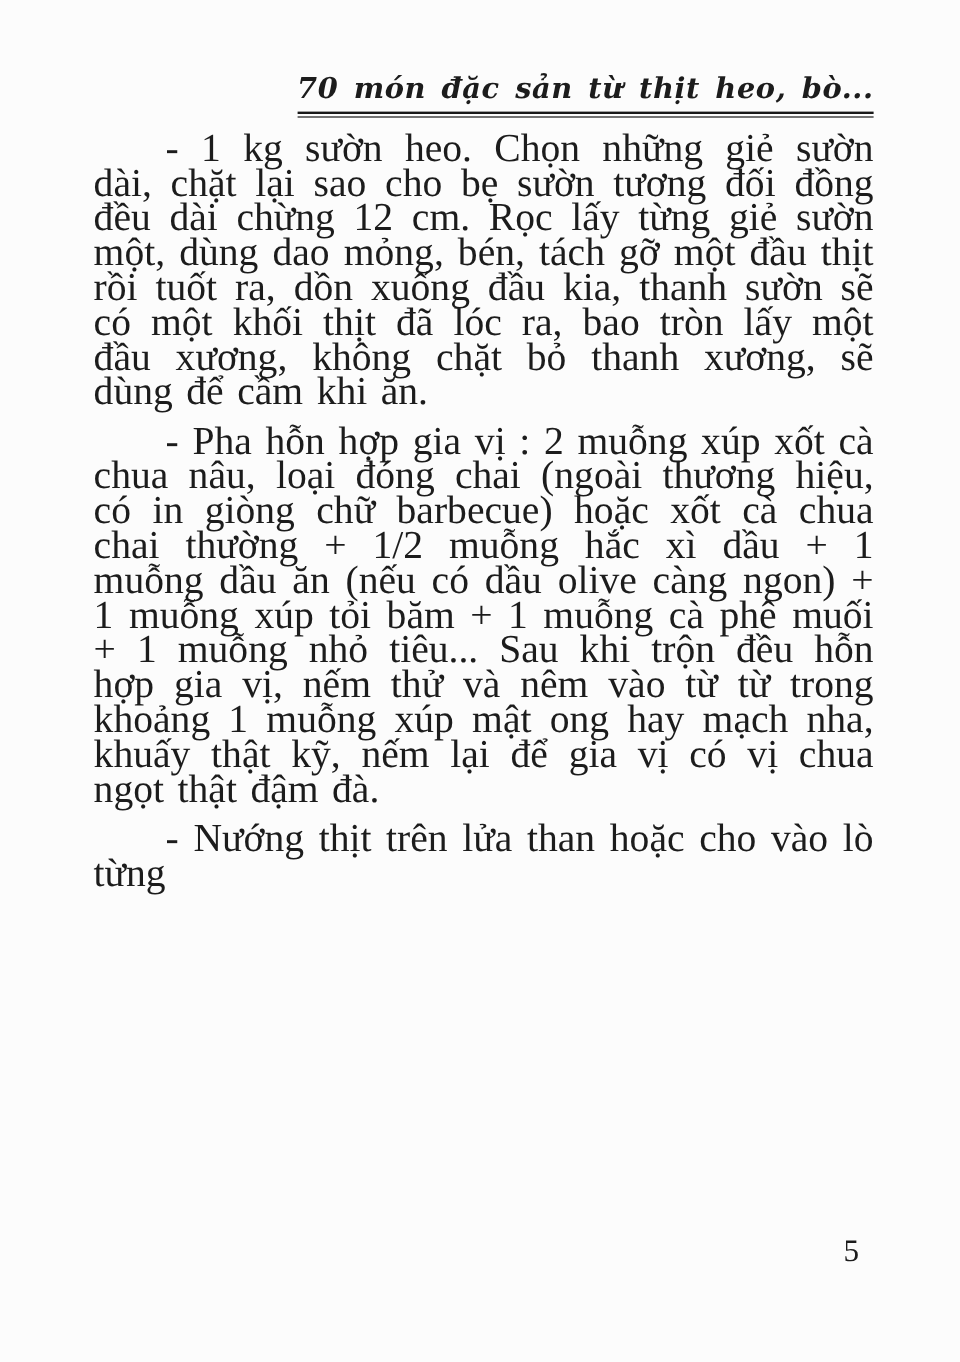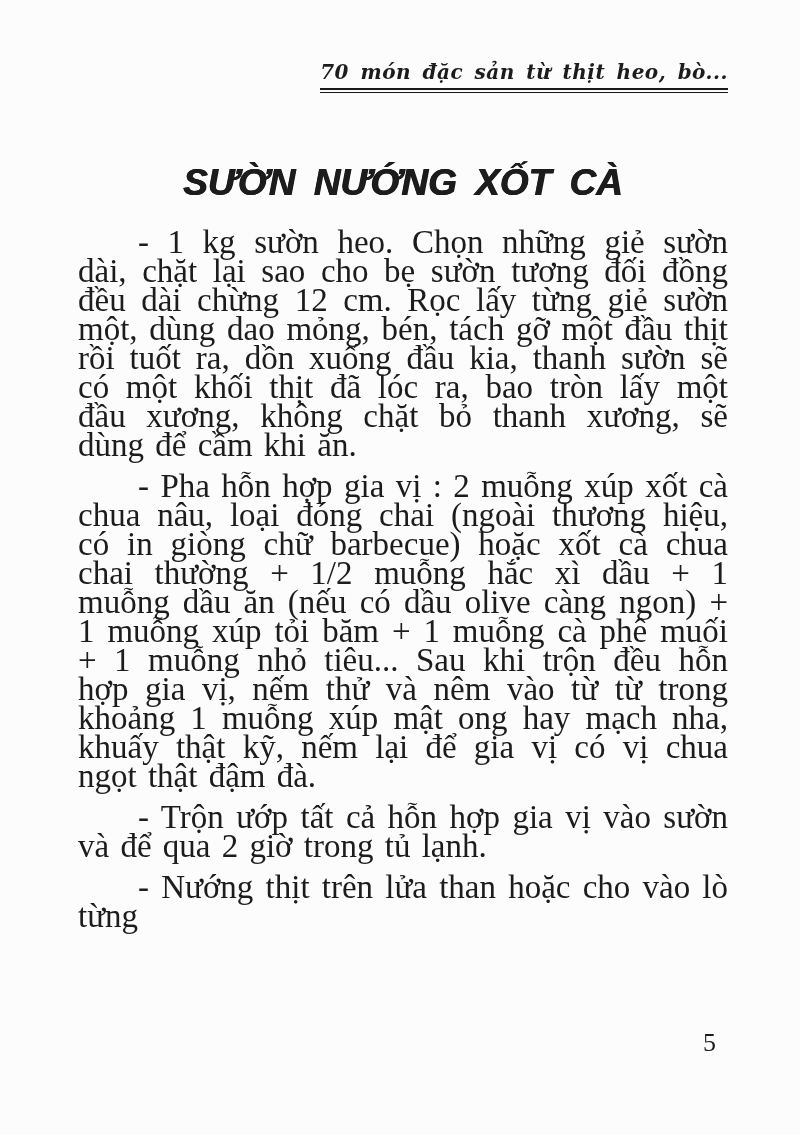--- a/index.html
+++ b/index.html
@@ -25,21 +25,21 @@
     border-bottom: 1.5px solid #191919;
     padding-bottom: 2px;
   }
   .hdr-inner {
     display: inline-block;
     border-bottom: 2.5px solid #191919;
     padding-bottom: 4px;
     font-family: "DejaVu Serif", serif;
     font-style: italic;
     font-weight: bold;
-    font-size: 20px;
+    font-size: 24px;
     letter-spacing: 0.5px;
     word-spacing: 4px;
   }
 
   
   .recipe-title {
     margin-top: 70px;
     text-align: center;
     font-family: "Liberation Sans", sans-serif;
     font-style: italic;
@@ -93,26 +93,24 @@
 </style>
 </head>
 <body>
 
 <div class="page">
 
   <div class="running-header">
     <span class="hdr-outer"><span class="hdr-inner">70 món đặc sản từ thịt heo, bò...</span></span>
   </div>
 
-  <h1 class="recipe-title">SƯỜN NƯỚNG XỐT CÀ</h1>
 
 
 
   <div class="body-copy">
     <p>- 1 kg sườn heo. Chọn những giẻ sườn dài, chặt lại sao cho bẹ sườn tương đối đồng đều dài chừng 12 cm. Rọc lấy từng giẻ sườn một, dùng dao mỏng, bén, tách gỡ một đầu thịt rồi tuốt ra, dồn xuống đầu kia, thanh sườn sẽ có một khối thịt đã lóc ra, bao tròn lấy một đầu xương, không chặt bỏ thanh xương, sẽ dùng để cầm khi ăn.</p>
     <p>- Pha hỗn hợp gia vị : 2 muỗng xúp xốt cà chua nâu, loại đóng chai (ngoài thương hiệu, có in giòng chữ barbecue) hoặc xốt cà chua chai thường + 1/2 muỗng hắc xì dầu + 1 muỗng dầu ăn (nếu có dầu olive càng ngon) + 1 muỗng xúp tỏi băm + 1 muỗng cà phê muối + 1 muỗng nhỏ tiêu... Sau khi trộn đều hỗn hợp gia vị, nếm thử và nêm vào từ từ trong khoảng 1 muỗng xúp mật ong hay mạch nha, khuấy thật kỹ, nếm lại để gia vị có vị chua ngọt thật đậm đà.</p>
-    <p>- Trộn ướp tất cả hỗn hợp gia vị vào sườn và để qua 2 giờ trong tủ lạnh.</p>
     <p>- Nướng thịt trên lửa than hoặc cho vào lò từng</p>
   </div>
 
   <div class="page-number">5</div>
 
 </div>
 
 </body></html>

